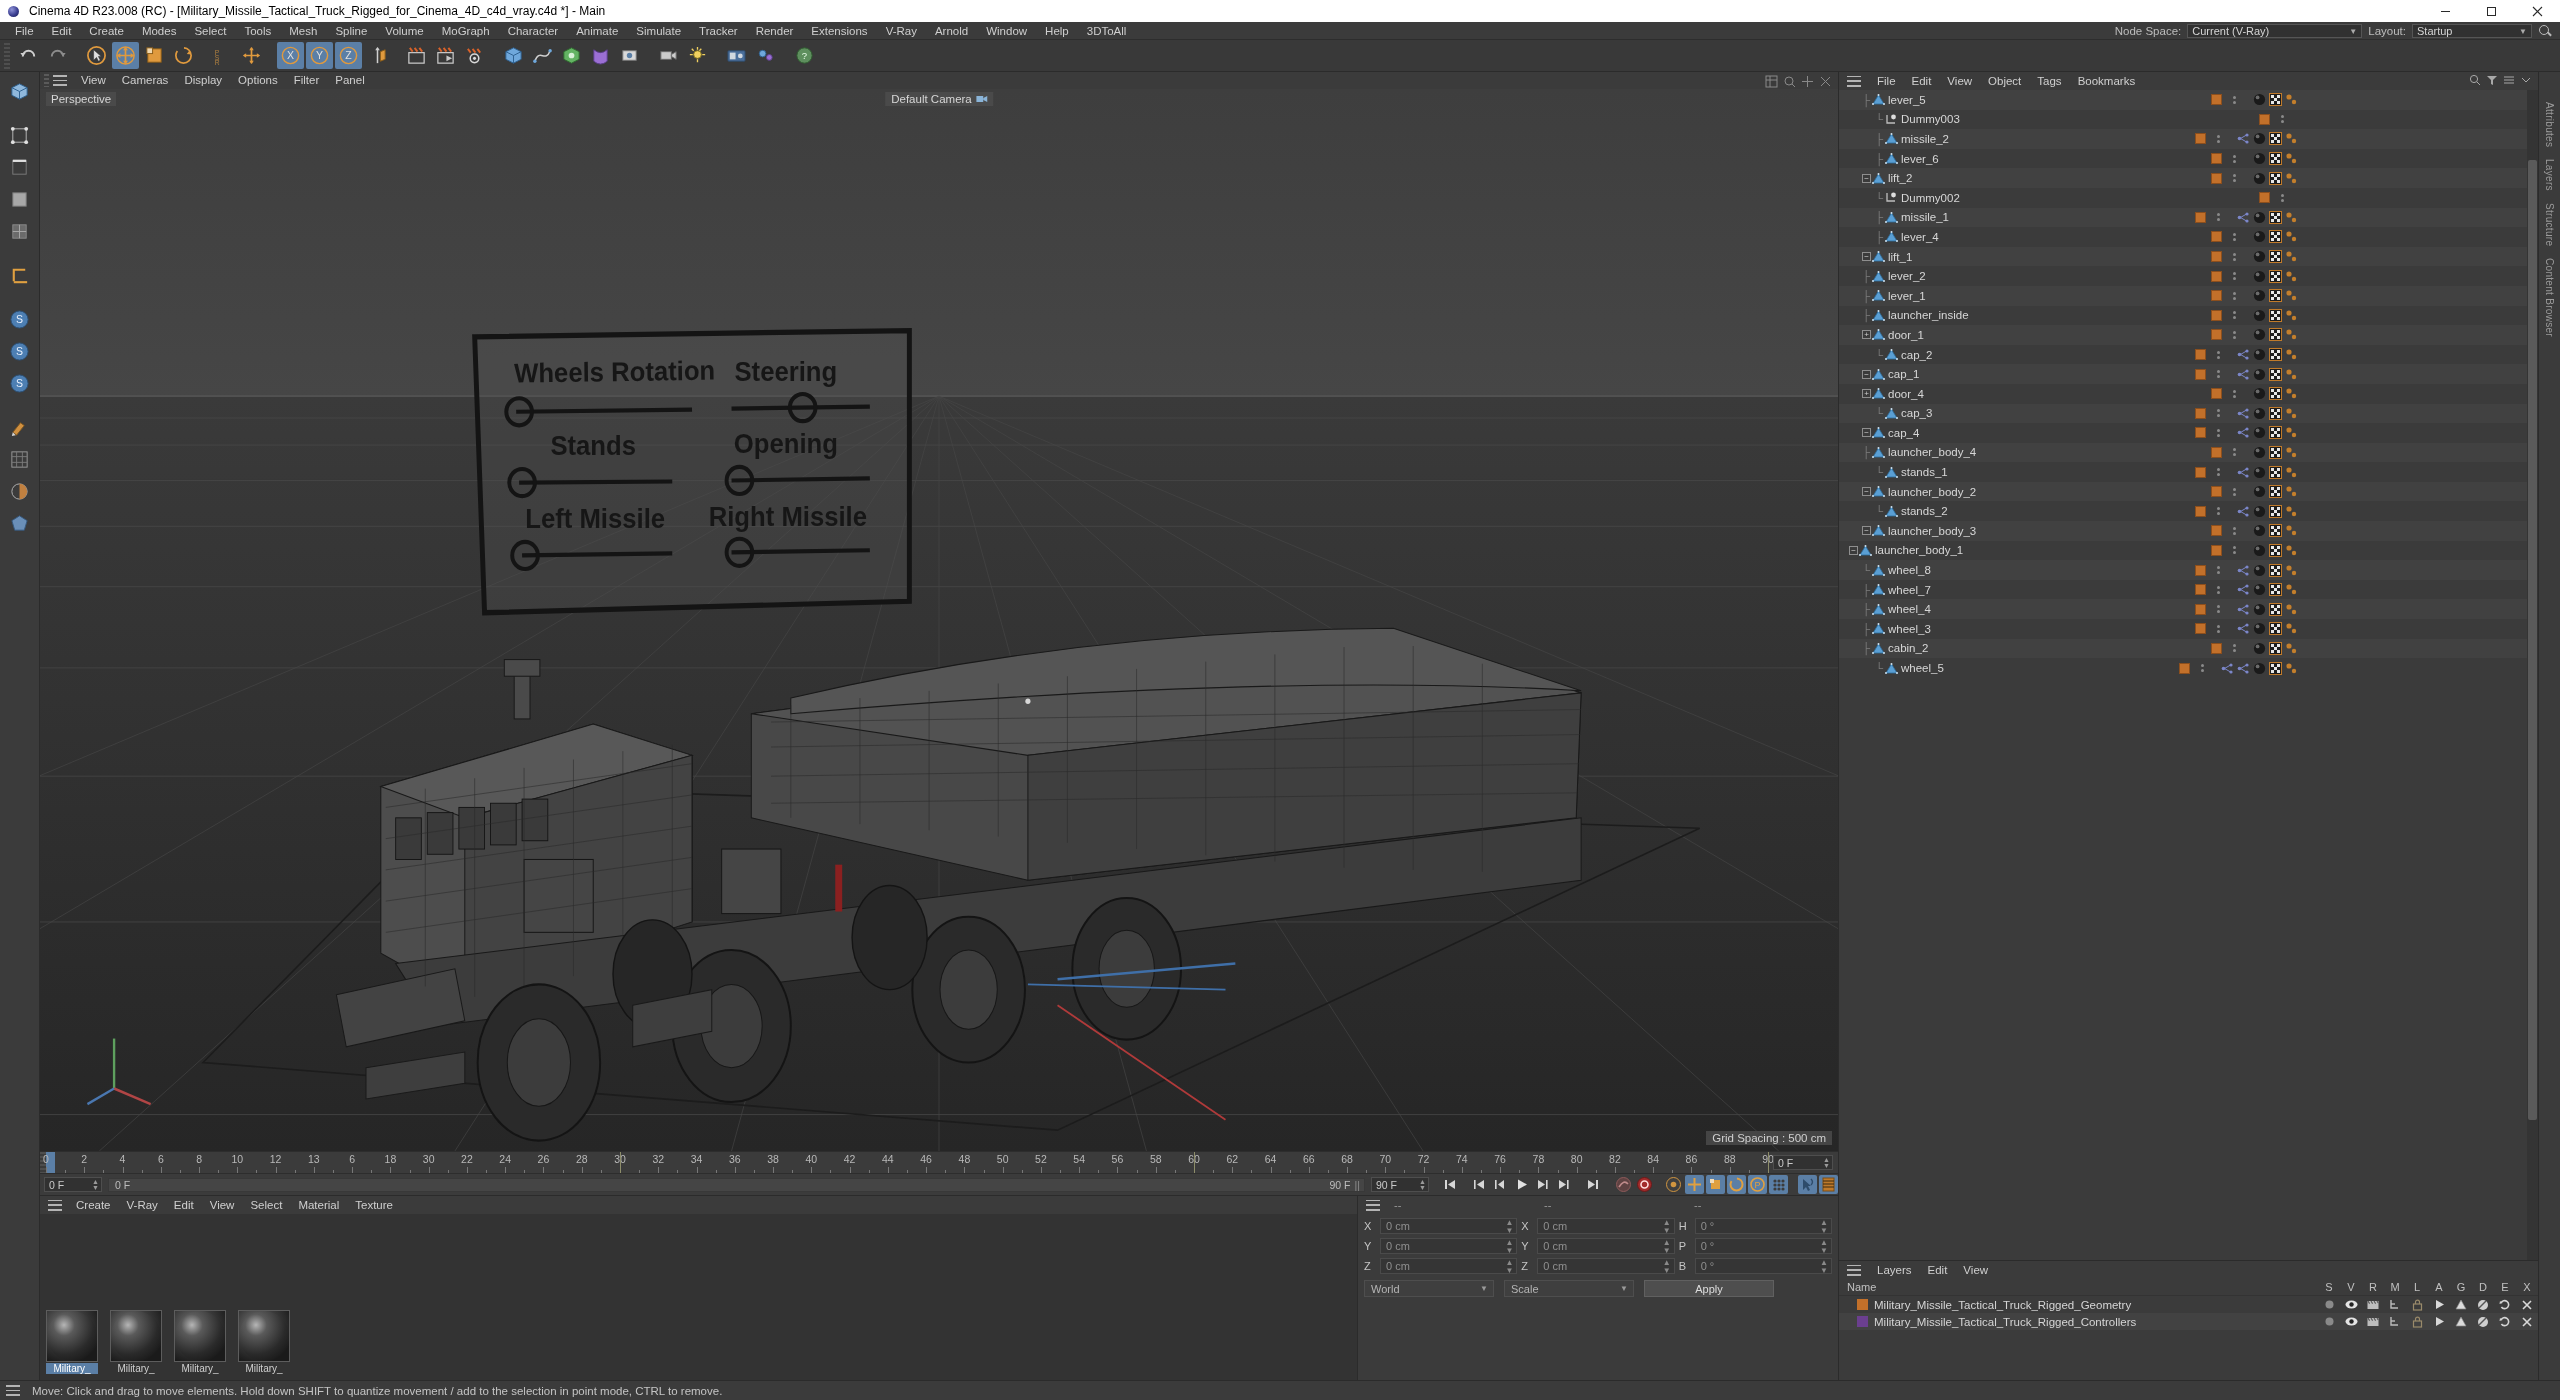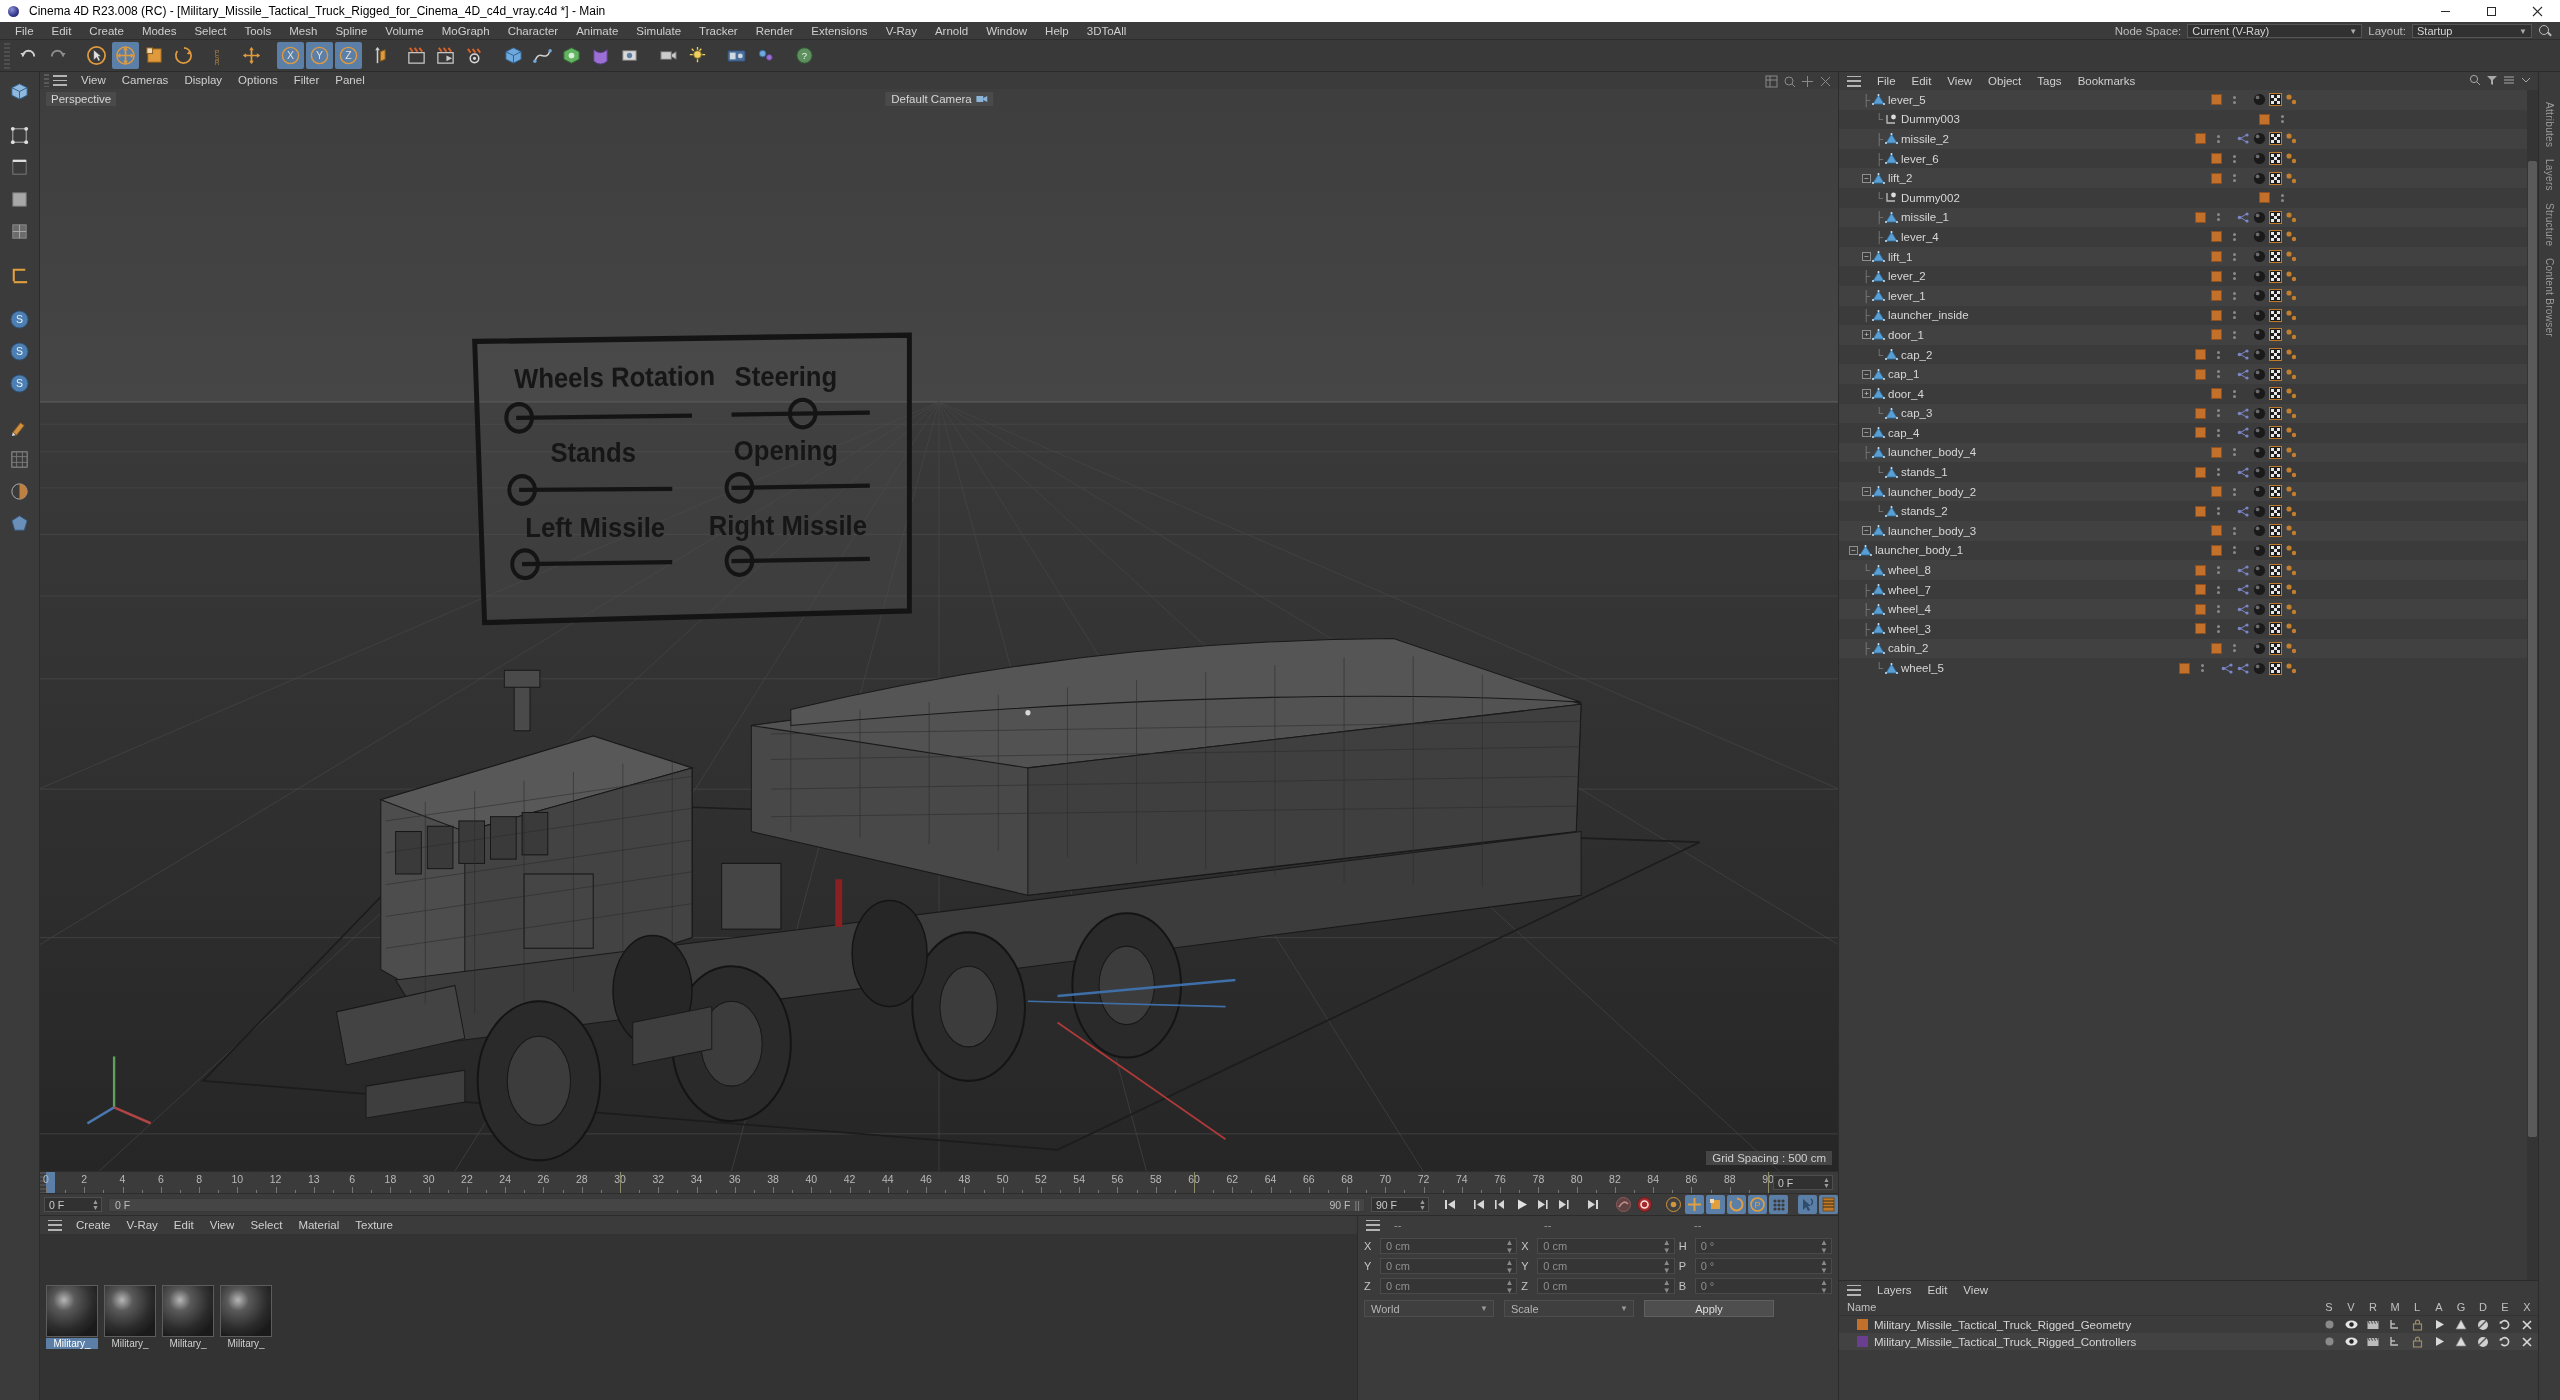--- a/index.html
+++ b/index.html
@@ -93,21 +93,21 @@
   .tpbtn { width:19px;height:19px; display:flex;align-items:center;justify-content:center;border-radius:2px;}
   .tpbtn.on { background:#5b7fa6; }
   .trackbar { height:14px; background:#454545; border:1px solid #383838; display:flex;
      align-items:center; justify-content:flex-end; font-size:10.5px; color:#bcbcbc; padding-right:4px;}
 
   
   .bottom { height:185px; display:flex; flex:0 0 185px; border-top:1px solid #2b2b2b;}
   .matman { width:1360px; background:#3b3b3b; display:flex; flex-direction:column; border-right:1px solid #2b2b2b;}
   .matmenu { height:18px; display:flex; align-items:center; background:#3b3b3b;}
   .matmenu .mi { font-size:11.5px; color:#cfcfcf; padding:0 8px; line-height:18px;}
-  .matgrid { flex:1; background:#333333; display:flex; padding:6px; gap:6px; align-items:center;}
+  .matgrid { flex:1; background:#333333; display:flex; padding:6px; gap:12px; align-items:flex-end;}
   .matcell { width:52px; }
   .matthumb { width:52px; height:52px; border:1px solid #5d5d5d;
      background:
        radial-gradient(circle at 35% 30%, #7a7a7a 0%, #3b3b3b 45%, #1a1a1a 80%) ,
        repeating-conic-gradient(#7d7d7d 0% 25%, #606060 0% 50%) 0 0/12px 12px; }
   .matthumb .sph { width:100%;height:100%;border-radius:50%;
      background:radial-gradient(circle at 34% 28%, #b6b6b6 0%, #5a5a5a 22%, #2a2a2a 60%, #0d0d0d 100%); }
   .matname { font-size:10px; text-align:center; color:#cfcfcf; margin-top:1px; }
   .matname.sel { background:#5b7fa6; color:#fff; }
 
@@ -2746,13 +2746,21 @@
     </div>
 
     <div class="farstrip">
       <span class="vlabel">Attributes</span>
       <span class="vlabel">Layers</span>
       <span class="vlabel">Structure</span>
       <span class="vlabel">Content Browser</span>
     </div>
   </div>
 
+  <div class="statusbar">
+    <div class="hamb">
+        <i></i>
+        <i></i>
+        <i></i>
+      </div>
+    <span>Move: Click and drag to move elements. Hold down SHIFT to quantize movement / add to the selection in point mode, CTRL to remove.</span>
+  </div>
 </div>
 
 </body></html>

